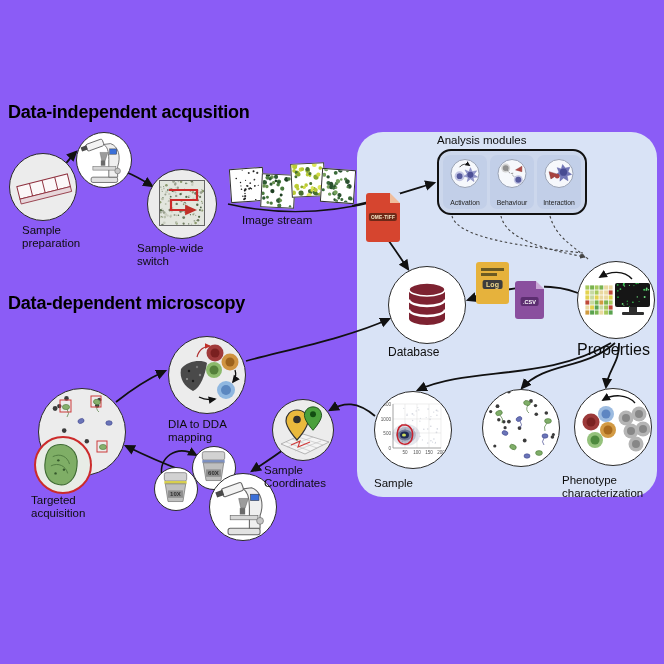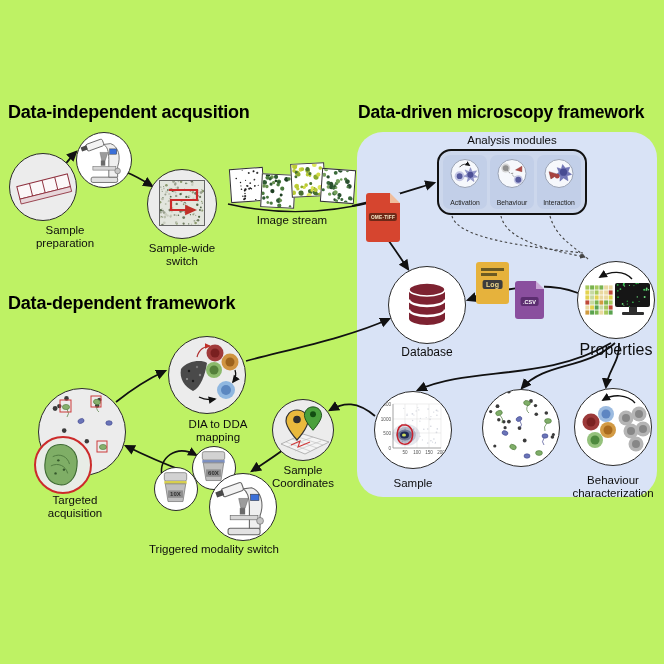--- a/index.html
+++ b/index.html
@@ -1,22 +1,22 @@
 <!DOCTYPE html>
 <html><head>
 <meta charset="utf-8">
 <style>
   *{margin:0;padding:0;box-sizing:border-box}
   html,body{width:664px;height:664px;background:#fff;font-family:"Liberation Sans",sans-serif}
-  #canvas{position:relative;width:664px;height:664px;background:#bef264;overflow:hidden}
+  #canvas{position:relative;width:664px;height:664px;background:#8b5cf6;overflow:hidden}
   .panel{position:absolute;left:357px;top:132px;width:300px;height:365px;background:#d9e3f6;border-radius:26px;z-index:1}
   #wires{position:absolute;left:0;top:0;z-index:2;pointer-events:none}
   .circle{position:absolute;z-index:3;border-radius:50%;border:1.5px solid #2b2b2b;overflow:hidden;background:#fff}
   .gray{background:#ececec}
-  .lbl{position:absolute;z-index:5;font-size:11.5px;line-height:1.16;color:#0d0d0d;text-align:center}
+  .lbl{position:absolute;z-index:5;font-size:11.5px;line-height:1.16;color:#0d0d0d;}
   .h{position:absolute;z-index:5;font-weight:bold;font-size:18px;color:#000;letter-spacing:-0.2px;white-space:nowrap}
   .tile{position:absolute;width:34px;height:34px;background:#fff;border:1px solid #333;overflow:hidden;z-index:3}
   .file{position:absolute;z-index:3;border-radius:3px}
   .fold{position:absolute;right:0;top:0;width:0;height:0}
   .pill{position:absolute;left:50%;transform:translateX(-50%);border-radius:2px;text-align:center;white-space:nowrap;font-weight:bold}
   .modbox{position:absolute;left:437px;top:149px;width:150px;height:66px;border:2px solid #111;border-radius:14px;background:#ccd7ec;z-index:3;display:flex;gap:3px;padding:4px;align-items:stretch}
   .modtile{flex:1;background:#c2cfe8;border-radius:7px;position:relative}
   .modcirc{position:absolute;left:50%;top:4px;transform:translateX(-50%);width:29px;height:29px;border-radius:50%;background:#f6f8fc;border:1px solid #9aa3b5;overflow:hidden}
   .modlbl{position:absolute;left:0;right:0;bottom:3px;font-size:6.8px;text-align:center;color:#222}
   .imgsq{position:absolute;left:11px;top:10px;width:46px;height:46px;background:#e3e6de;border:1px solid #666;overflow:hidden}
@@ -84,22 +84,21 @@
     </g>
     <g fill="none" stroke="#444" stroke-width="1.1" stroke-dasharray="2.5,2.6">
       <path d="M452,216 C458,238 520,246 583,253"></path>
       <path d="M501,216 C506,240 548,250 585,257" marker-end="url(#ahg)"></path>
       <path d="M550,216 C556,238 574,246 589,260"></path>
     </g>
     <line x1="92" y1="452" x2="76" y2="466" stroke="#cc3b3b" stroke-width="0.8"></line>
   </svg>
 
   <div class="h" style="left:8px;top:102px">Data-independent acqusition</div>
-  <div class="h" style="left:358px;top:102px;font-size:17.5px">Data-driven microscopy framework</div>
-  <div class="h" style="left:8px;top:293px">Data-dependent framework</div>
+  <div class="h" style="left:8px;top:293px">Data-dependent microscopy</div>
 
   <div class="circle gray" style="left:9px;top:153px;width:68px;height:68px">
     <svg viewBox="0 0 68 68" width="68" height="68">
       <g transform="translate(34,34) rotate(-14)">
         <rect x="-26" y="-8" width="52" height="13" fill="#fbf7f8" stroke="#8d2e3c" stroke-width="1"></rect>
         <line x1="-13" y1="-8" x2="-13" y2="5" stroke="#8d2e3c" stroke-width="0.9"></line>
         <line x1="0" y1="-8" x2="0" y2="5" stroke="#8d2e3c" stroke-width="0.9"></line>
         <line x1="13" y1="-8" x2="13" y2="5" stroke="#8d2e3c" stroke-width="0.9"></line>
         <rect x="-26" y="5" width="52" height="5" fill="#e7d6da" stroke="#8d2e3c" stroke-width="0.8"></rect>
       </g>
@@ -692,21 +691,21 @@
       <circle cx="31" cy="25" r="8" fill="#9cbbe0"></circle>
         <circle cx="31" cy="25" r="4.5" fill="#5e86c2"></circle>
       <circle cx="16" cy="33" r="8.5" fill="#9c3a3a"></circle>
         <circle cx="16" cy="33" r="4.5" fill="#7a2222"></circle>
       <circle cx="33" cy="41" r="8" fill="#d29a44"></circle>
         <circle cx="33" cy="41" r="4.5" fill="#a96a1e"></circle>
       <circle cx="20" cy="51" r="8" fill="#95c27c"></circle>
         <circle cx="20" cy="51" r="4.5" fill="#4e8a3e"></circle>
     </svg>
   </div>
-  <div class="lbl" style="left:562px;top:474px;width:102px">Behaviour characterization</div>
+  <div class="lbl" style="left:562px;top:474px;width:102px">Phenotype characterization</div>
 
   <div class="circle gray" style="left:168px;top:336px;width:78px;height:78px">
     <svg viewBox="0 0 78 78" width="78" height="78">
       <path d="M12,32 C18,24 32,22 38,26 C36,38 32,50 24,54 C16,50 10,42 12,32 z" fill="#4a4a4a"></path>
       <circle cx="20" cy="34" r="1.2" fill="#1c1c1c"></circle>
         <circle cx="28" cy="30" r="1.2" fill="#777"></circle>
       <circle cx="24" cy="44" r="1.2" fill="#1c1c1c"></circle>
         <circle cx="31" cy="38" r="1.2" fill="#888"></circle>
       <circle cx="18" cy="42" r="1" fill="#999"></circle>
       <circle cx="46" cy="16" r="8.5" fill="#a03b3b"></circle>
@@ -758,21 +757,20 @@
       <rect x="14" y="24" width="16" height="8" fill="#8f8f8f"></rect>
       <text x="22" y="30.5" text-anchor="middle" font-size="6.5" font-weight="bold" fill="#2e2e2e">10X</text>
     </svg>
   </div>
 
   <div class="circle" style="left:209px;top:473px;width:68px;height:68px">
     <svg viewBox="0 0 60 60" width="64" height="64" style="margin:1px auto 0">
         <use href="#scope"></use>
       </svg>
   </div>
-  <div class="lbl" style="left:146px;top:543px;width:136px">Triggered modality switch</div>
 
   <div class="circle gray" style="left:38px;top:388px;width:88px;height:88px">
     <div class="spk">
         <svg width="86" height="86" style="position: absolute; left: 0px; top: 0px;">
           <circle cx="58.2" cy="16.6" r="2.2" fill="#3b3b3b"></circle>
           <circle cx="7.5" cy="65.4" r="2.0" fill="#3b3b3b"></circle>
           <circle cx="22.1" cy="58.8" r="2.4" fill="#3b3b3b"></circle>
           <circle cx="20.3" cy="17.1" r="2.2" fill="#3b3b3b"></circle>
           <circle cx="25.2" cy="41.6" r="2.3" fill="#3b3b3b"></circle>
           <circle cx="47.8" cy="52.3" r="2.2" fill="#3b3b3b"></circle>

